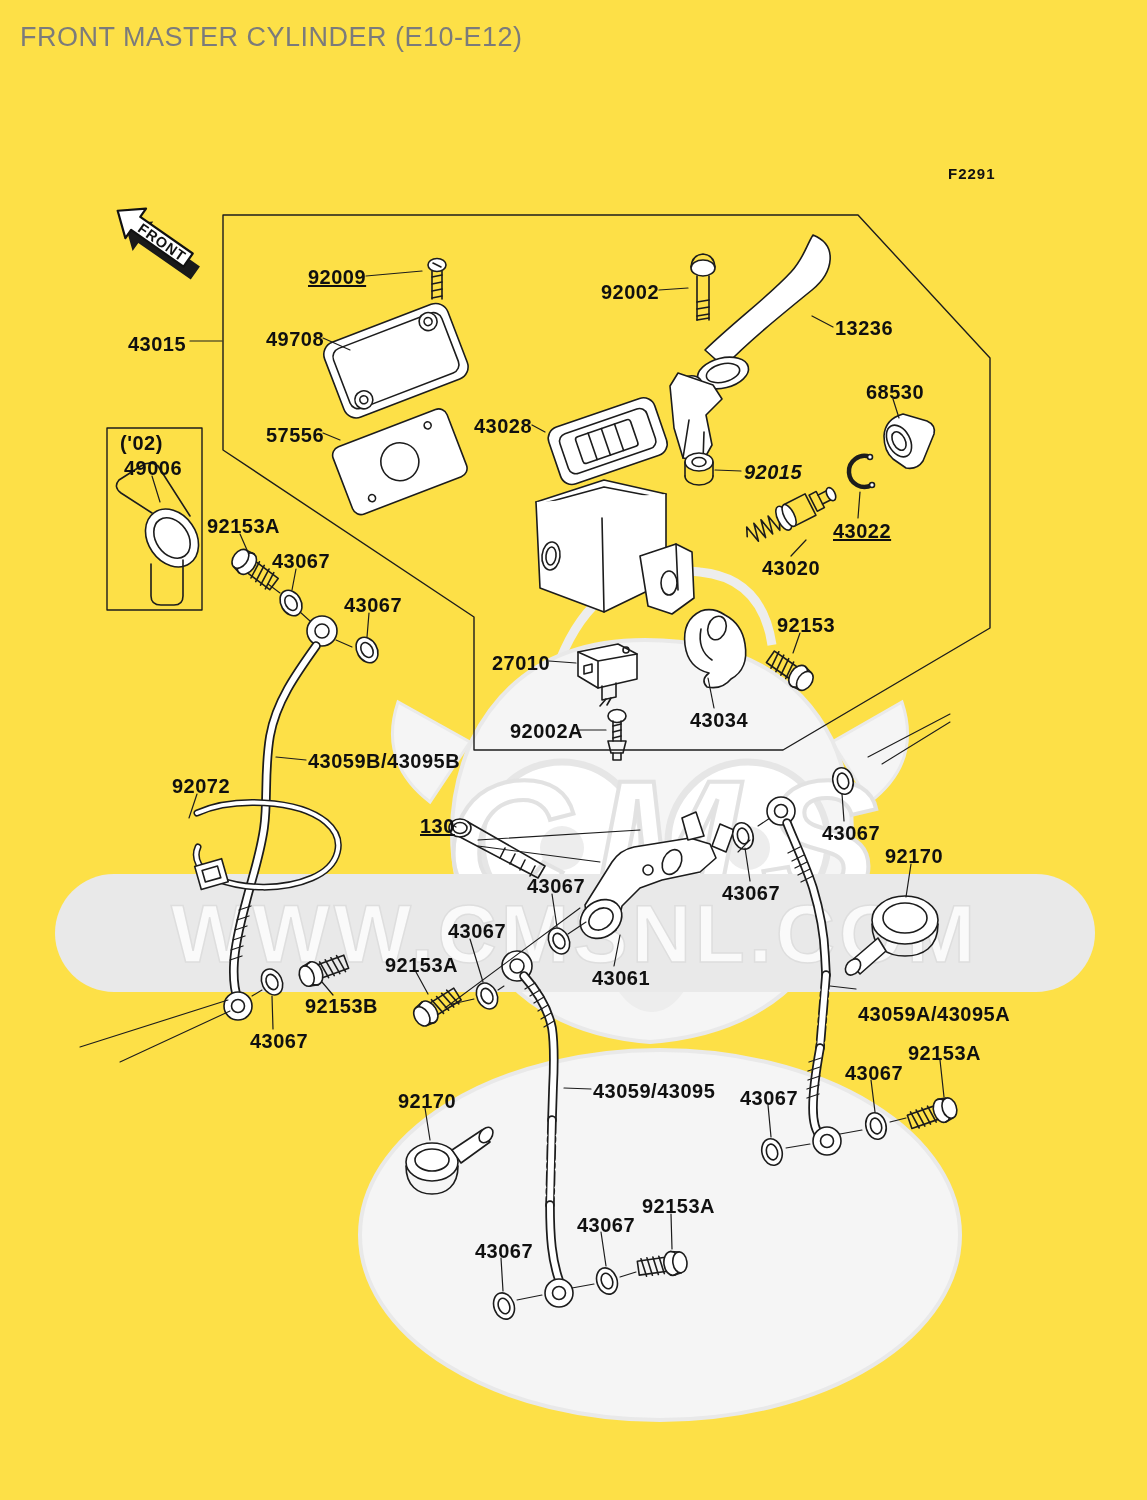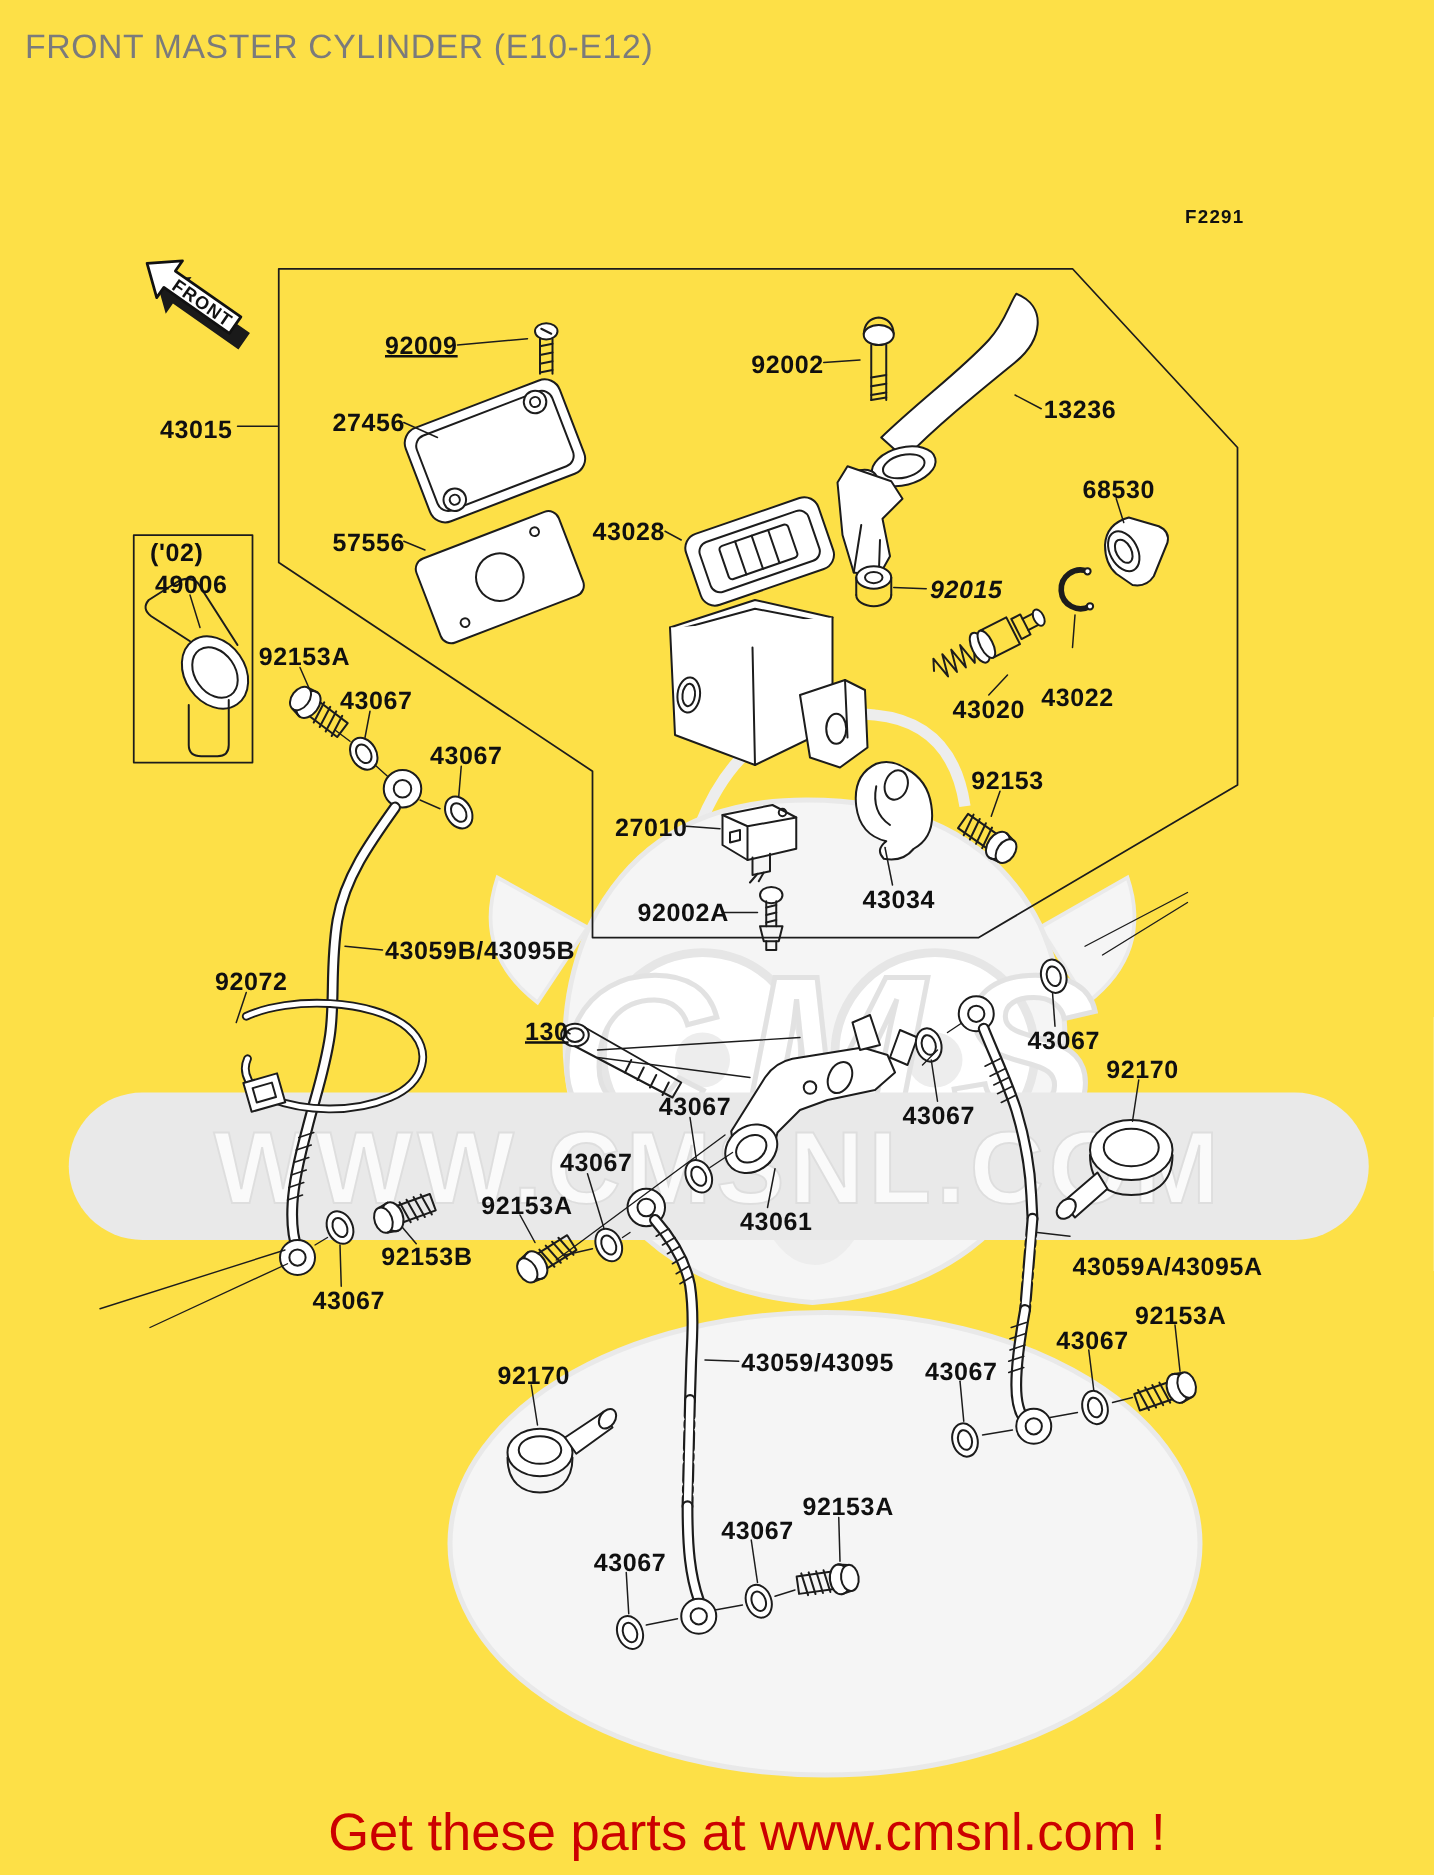--- a/index.html
+++ b/index.html
@@ -341,29 +341,29 @@
         <path d="M940,1060 L944,1097"></path>
         <path d="M501,1258 L503,1291"></path>
         <path d="M601,1232 L606,1266"></path>
         <path d="M671,1214 L672,1249"></path>
       </g>
     </g>
   </svg>
 
   <div id="labels-layer">
       <div class="part-label" style="left: 308px; top: 266px; text-decoration: underline;">92009</div>
-      <div class="part-label" style="left: 266px; top: 328px;">27456</div>
+      <div class="part-label" style="left: 266px; top: 328px;">49708</div>
       <div class="part-label" style="left: 128px; top: 333px;">43015</div>
       <div class="part-label" style="left: 266px; top: 424px;">57556</div>
       <div class="part-label" style="left: 474px; top: 415px;">43028</div>
       <div class="part-label" style="left: 601px; top: 281px;">92002</div>
       <div class="part-label" style="left: 835px; top: 317px;">13236</div>
       <div class="part-label" style="left: 866px; top: 381px;">68530</div>
       <div class="part-label" style="left: 744px; top: 461px; font-style: italic;">92015</div>
-      <div class="part-label" style="left: 833px; top: 548px;">43022</div>
+      <div class="part-label" style="left: 833px; top: 520px; text-decoration: underline;">43022</div>
       <div class="part-label" style="left: 762px; top: 557px;">43020</div>
       <div class="part-label" style="left: 777px; top: 614px;">92153</div>
       <div class="part-label" style="left: 492px; top: 652px;">27010</div>
       <div class="part-label" style="left: 690px; top: 709px;">43034</div>
       <div class="part-label" style="left: 510px; top: 720px;">92002A</div>
       <div class="part-label" style="left: 120px; top: 432px;">('02)</div>
       <div class="part-label" style="left: 124px; top: 457px;">49006</div>
       <div class="part-label" style="left: 207px; top: 515px;">92153A</div>
       <div class="part-label" style="left: 272px; top: 550px;">43067</div>
       <div class="part-label" style="left: 344px; top: 594px;">43067</div>
@@ -385,14 +385,13 @@
       <div class="part-label" style="left: 740px; top: 1087px;">43067</div>
       <div class="part-label" style="left: 845px; top: 1062px;">43067</div>
       <div class="part-label" style="left: 908px; top: 1042px;">92153A</div>
       <div class="part-label" style="left: 577px; top: 1214px;">43067</div>
       <div class="part-label" style="left: 642px; top: 1195px;">92153A</div>
       <div class="part-label" style="left: 475px; top: 1240px;">43067</div>
     </div>
 
   <div id="figure-code">F2291</div>
 
-  <div id="footer-banner">Get these parts at www.cmsnl.com !</div>
 </div>
 
 </body></html>

